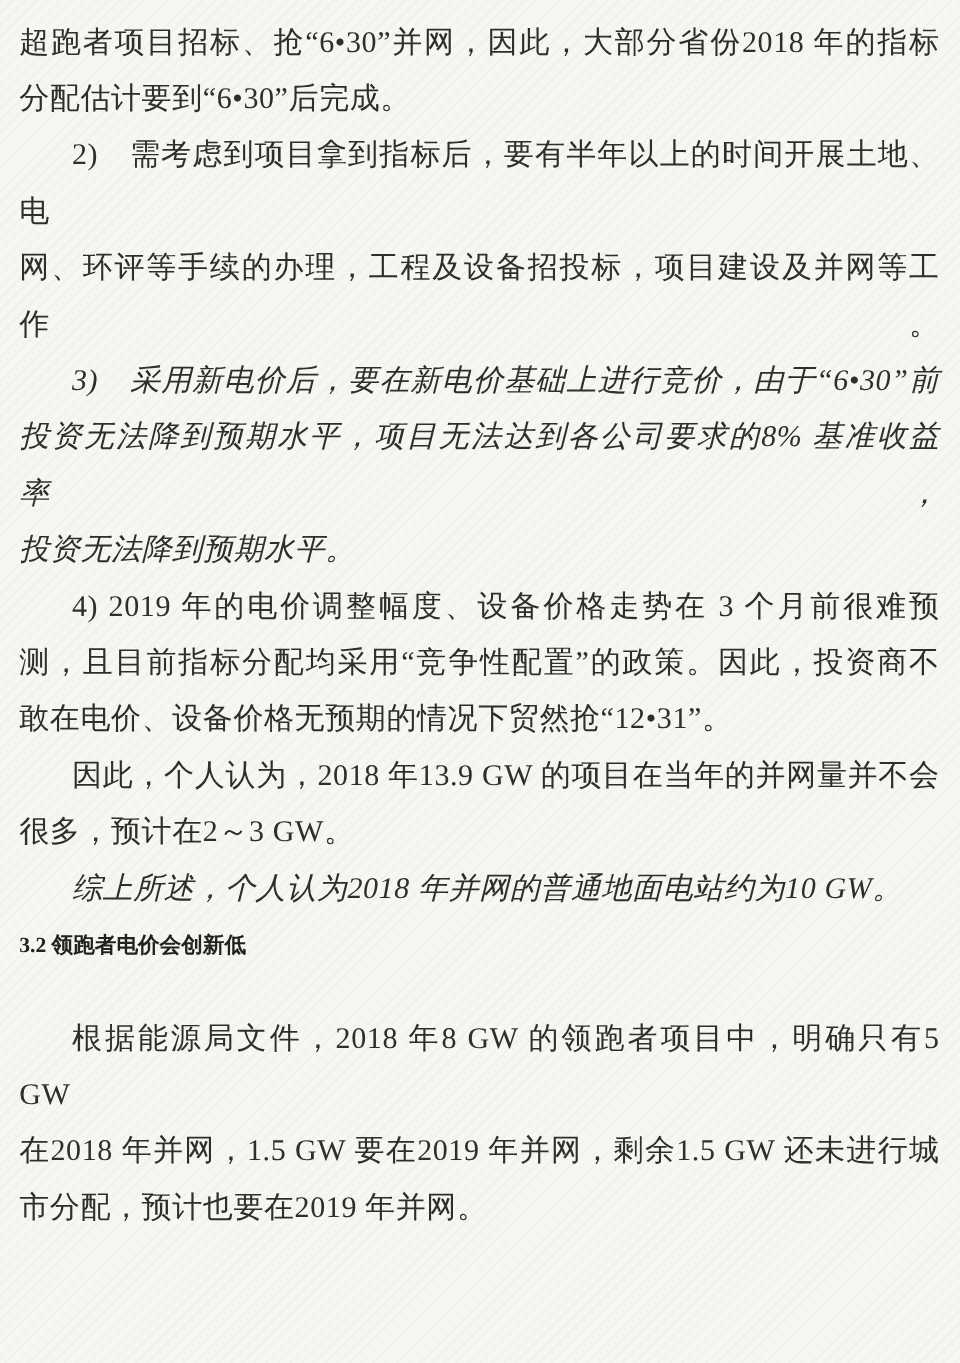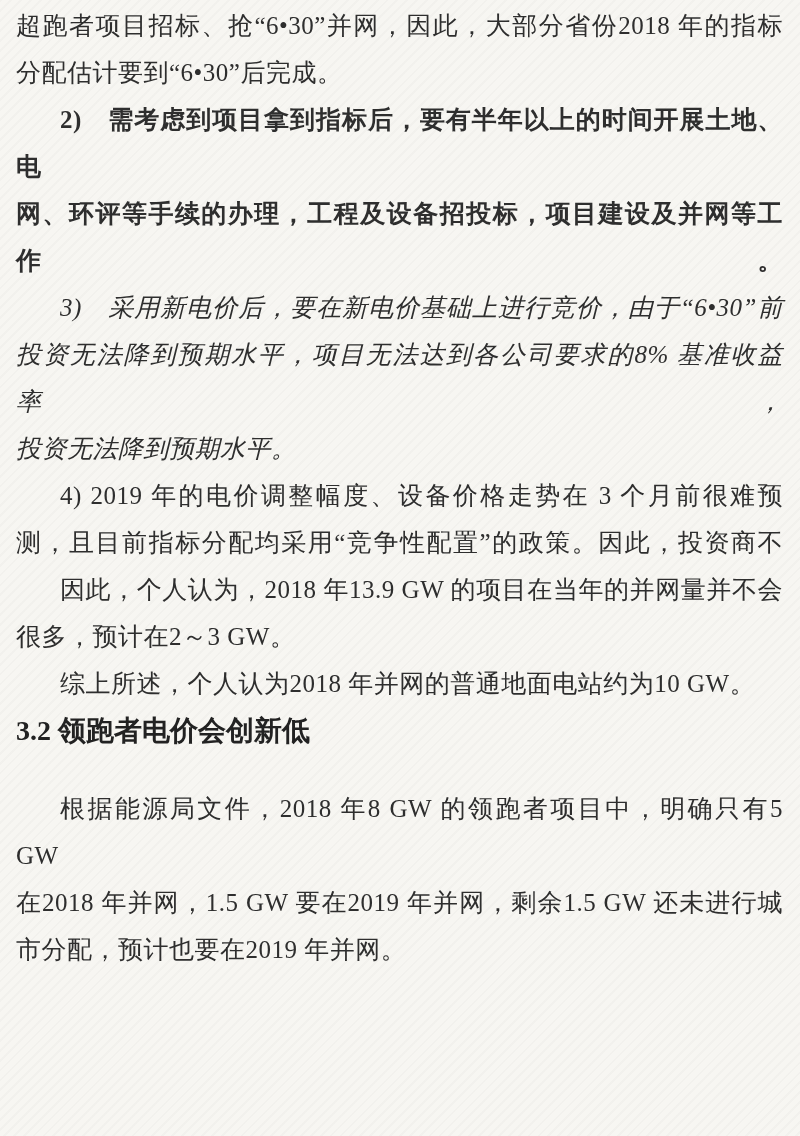--- a/index.html
+++ b/index.html
@@ -12,21 +12,21 @@
     overflow: hidden;
     background-color: #f7f6f2;
     background-image:
       repeating-linear-gradient(135deg,
         rgba(0,0,0,0.018) 0px, rgba(0,0,0,0.018) 2px,
         rgba(255,255,255,0.0) 2px, rgba(255,255,255,0.0) 7px);
     color: #2e2e2e;
     font-family: "Liberation Serif", "DejaVu Serif", serif;
   }
   .doc {
-    padding: 2px 17px 0 16px;
+    padding: 12px 17px 0 16px;
   }
   p.para {
     margin: 0;
   }
   .line {
     display: block;
     font-size: 25px;
     line-height: 47px;
     white-space: pre-wrap;
     letter-spacing: 0.5px;
@@ -34,28 +34,28 @@
   
   .just {
     text-align: justify;
     text-align-last: justify;
   }
   
   .ind {
     text-indent: 44px;
   }
   .mb23 { margin-bottom: 23px; }
-  .mb3  { margin-bottom: 3px; font-weight: bold;  }
+  .mb3  { margin-bottom: 3px;  }
   .mb28 { margin-bottom: 28px; font-style: italic; }
   .mb57 { margin-bottom: 57px; }
   .mb21 { margin-bottom: 21px; }
-  .mb16 { margin-bottom: 16px; }
+  .mb16 { margin-bottom: 16px; font-style: italic; }
   h2.section-heading {
     margin: 0 0 31px 0;
-    font-size: 28px;
+    font-size: 18px;
     font-weight: bold;
     line-height: 47px;
     color: #222222;
   }
 </style>
 </head>
 <body>
 
 <div class="doc">
 
@@ -71,20 +71,21 @@
 
   <p class="para mb28">
     <span class="line just ind">3)　采用新电价后，要在新电价基础上进行竞价，由于“6•30”前</span>
     <span class="line just">投资无法降到预期水平，项目无法达到各公司要求的8% 基准收益率，</span>
     <span class="line">投资无法降到预期水平。</span>
   </p>
 
   <p class="para mb57">
     <span class="line just ind">4) 2019 年的电价调整幅度、设备价格走势在 3 个月前很难预</span>
     <span class="line just">测，且目前指标分配均采用“竞争性配置”的政策。因此，投资商不</span>
+    <span class="line">敢在电价、设备价格无预期的情况下贸然抢“12•31”。</span>
   </p>
 
   <p class="para mb21">
     <span class="line just ind">因此，个人认为，2018 年13.9 GW 的项目在当年的并网量并不会</span>
     <span class="line">很多，预计在2～3 GW。</span>
   </p>
 
   <p class="para mb16">
     <span class="line ind">综上所述，个人认为2018 年并网的普通地面电站约为10 GW。</span>
   </p>

